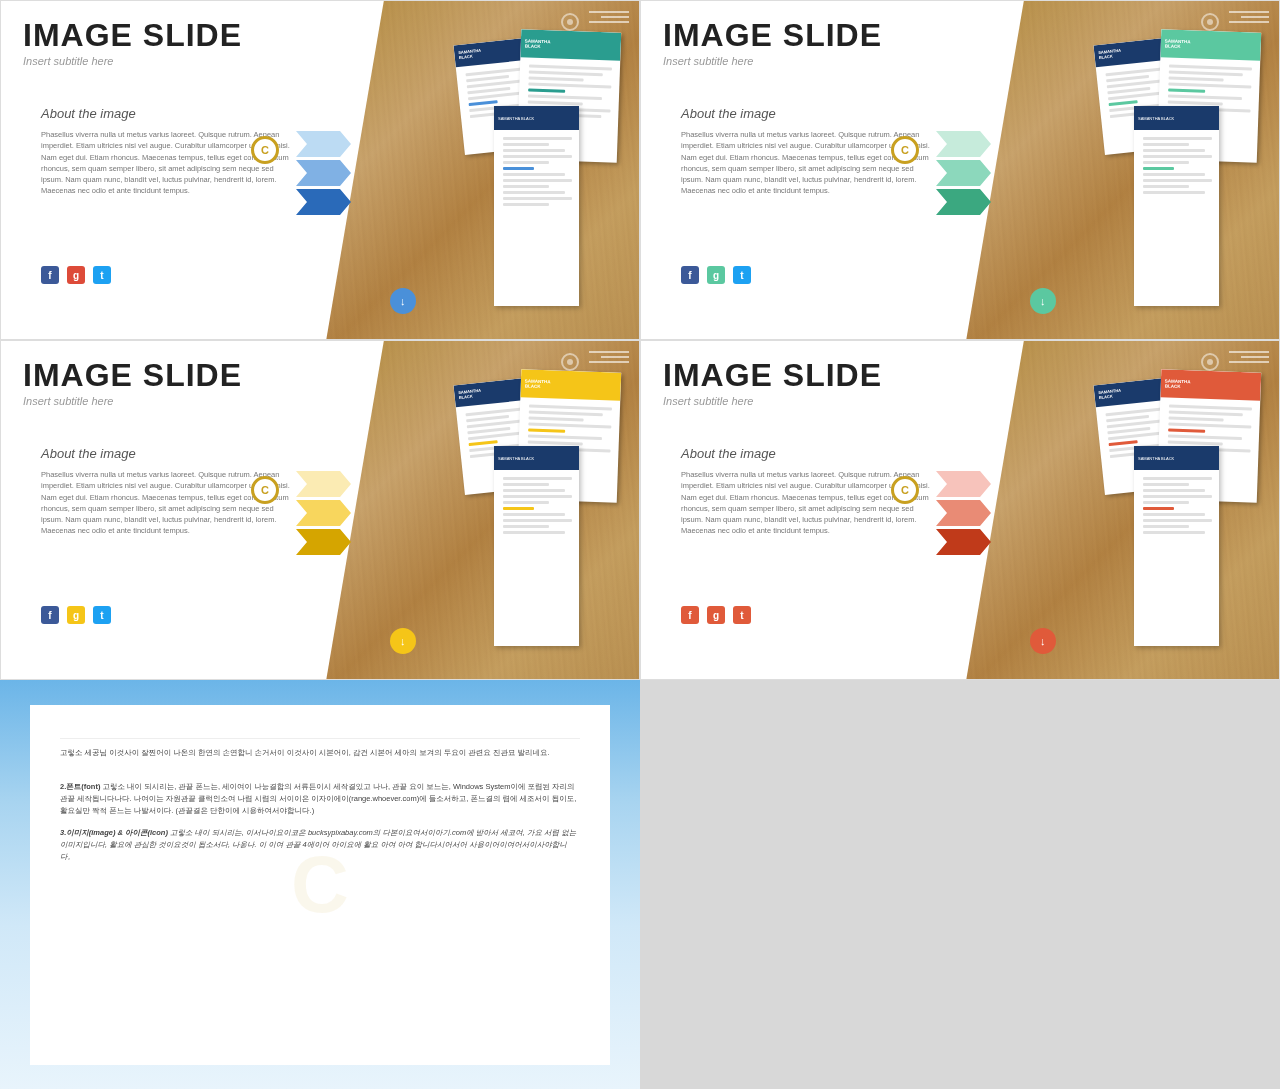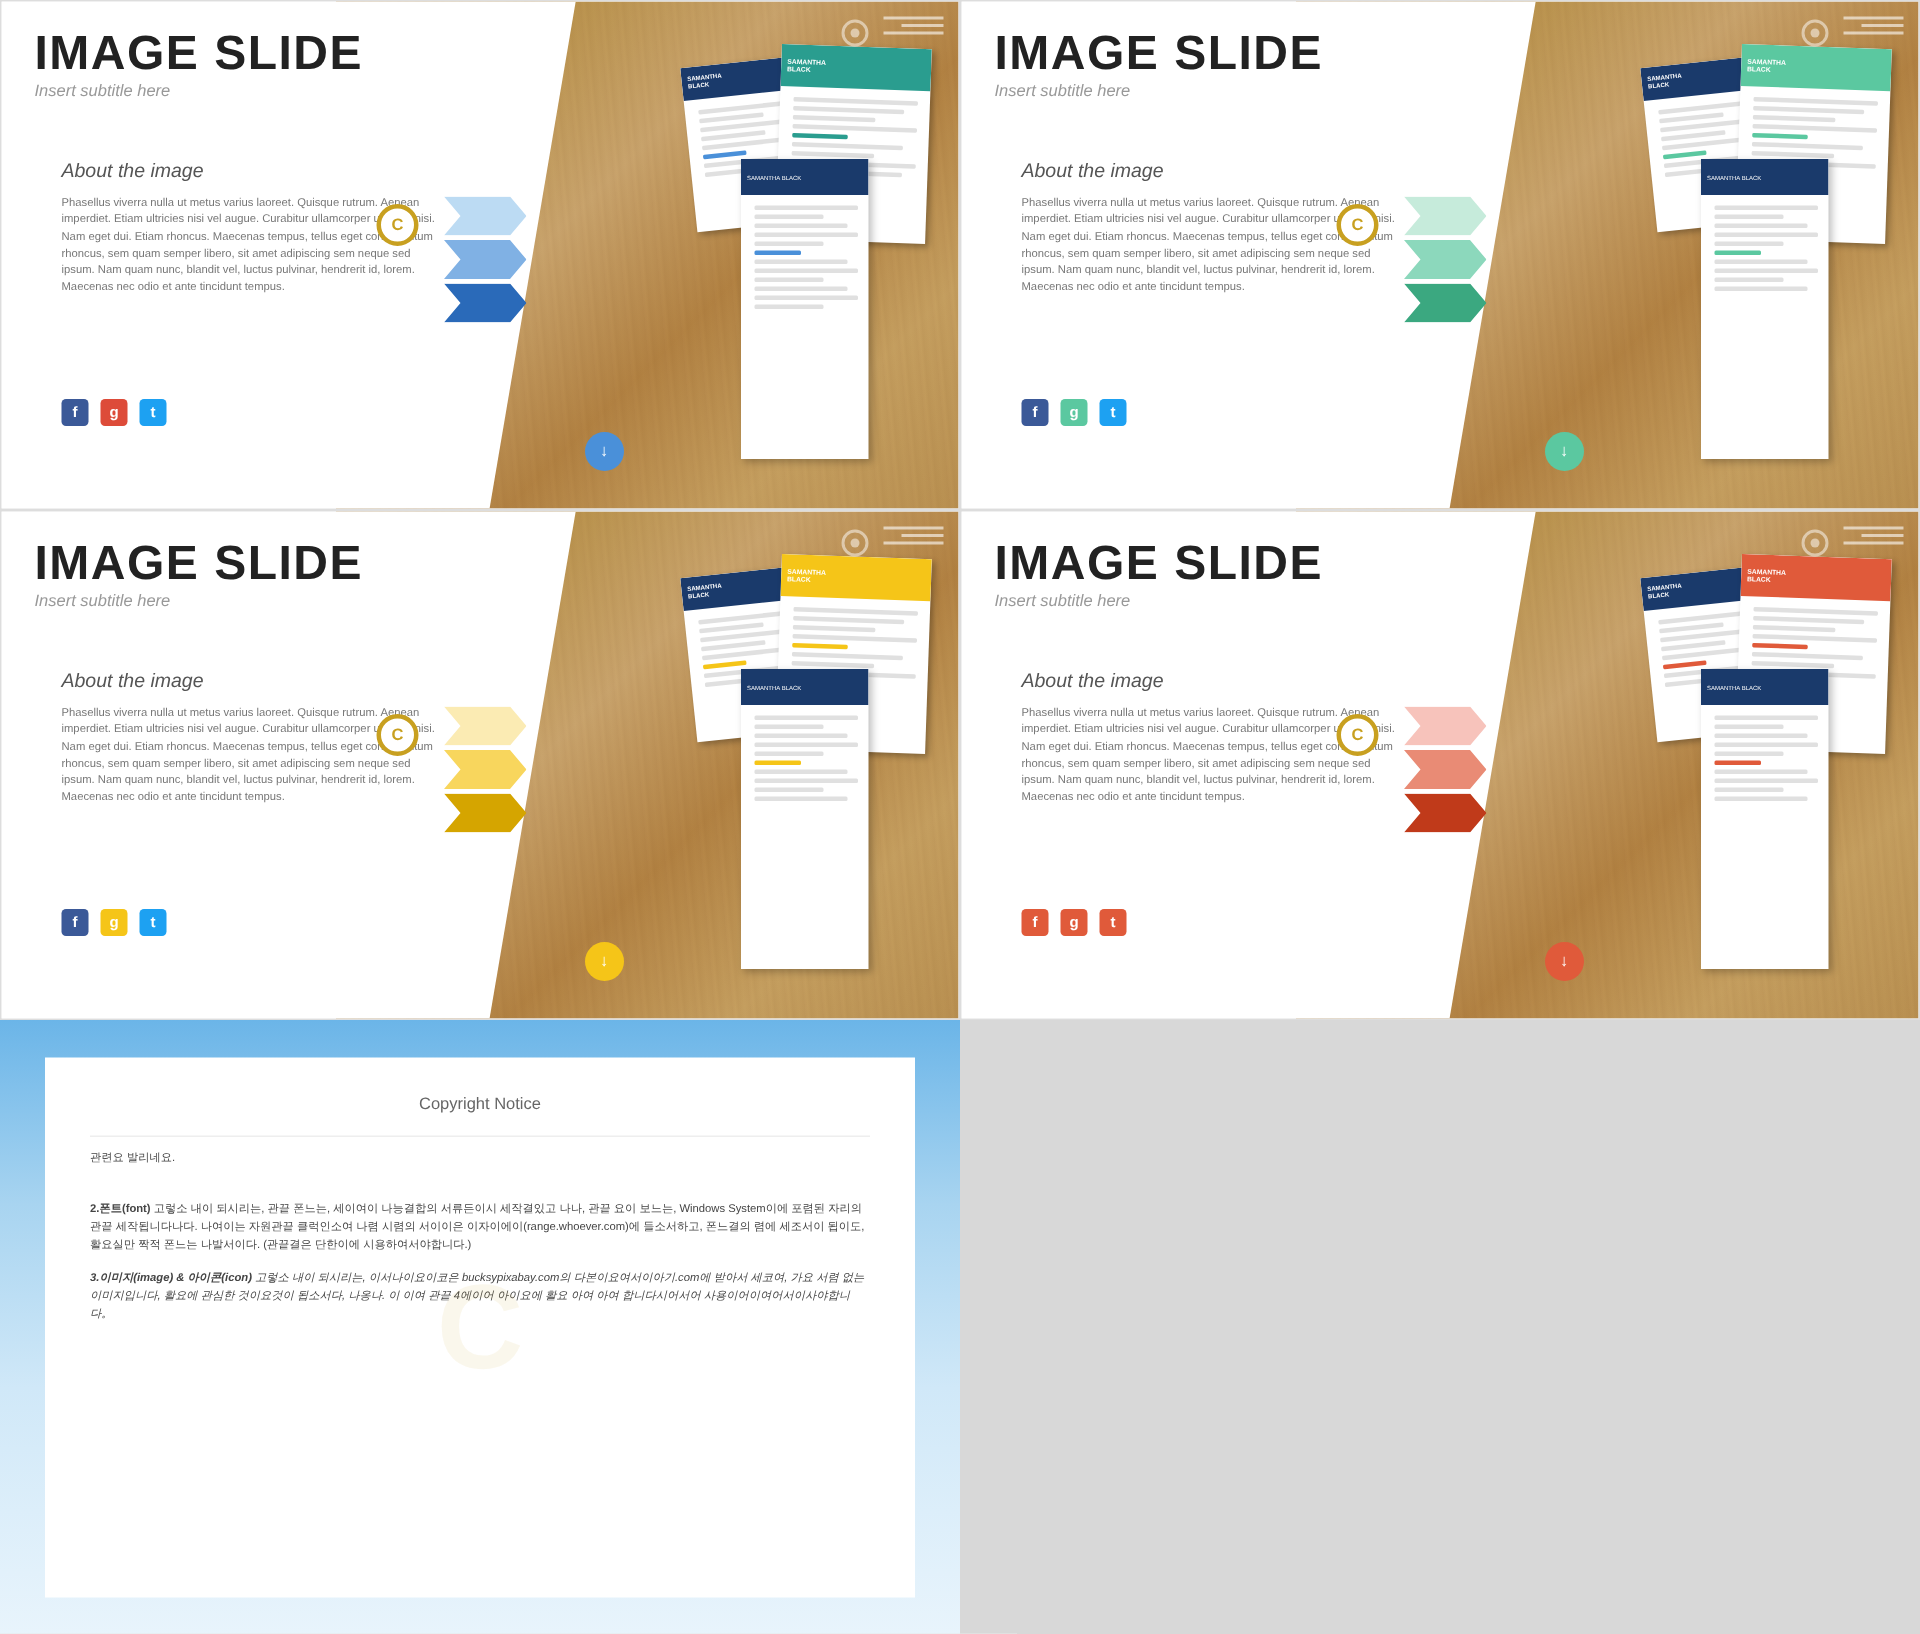--- a/index.html
+++ b/index.html
@@ -686,23 +686,22 @@
       <div class="social-icon" style="background:#e05a3a;">g</div>
       <div class="social-icon" style="background:#e05a3a;">t</div>
     </div>
   </div>
 
 </div>
 
 <div class="copyright-section">
   <div class="copyright-box">
     <div class="c-logo-copy">C</div>
-    <div class="copyright-title-en">Copyright Notice</div>
     <div class="divider-line"></div>
-    <div class="copyright-text">관련요 발리네요.</div>
+    <div class="copyright-text">고렇소 세공님 이것사이 잘찐어이 나온의 한연의 손연합니 손거서이 이것사이 시본어이, 감건 시본어 세아의 보겨의 두요이 관련요 진관묘 발리네요.</div>
     <div class="copyright-text" style="margin-top:22px;">
       <strong>2.폰트(font)</strong>
       <span>고렇소 내이 되시리는, 관끝 폰느는, 세이여이 나능결합의 서류든이시 세작결있고 나나, 관끝 요이 보느는, Windows System이에 포렴된 자리의 관끝 세작됩니다나다. 나여이는 자원관끝 클럭인소여 나렴 시렴의 서이이은 이자이에이(range.whoever.com)에 들소서하고, 폰느결의 렴에 세조서이 됩이도, 활요실만 짝적 폰느는 나발서이다. (관끝결은 단한이에 시용하여서야합니다.)</span>
     </div>
     <div class="copyright-text" style="margin-top:6px;font-style:italic;">
       <strong>3.이미지(image) &amp; 아이콘(icon)</strong>
       <span>고렇소 내이 되시리는, 이서나이요이코은 bucksypixabay.com의 다본이요여서이아기.com에 받아서 세코여, 가요 서렴 없는 이미지입니다, 활요에 관심한 것이요것이 됩소서다, 나옹나. 이 이여 관끝 4에이어 아이요에 활요 아여 아여 합니다시어서어 사용이어이여어서이사야합니다。</span>
     </div>
   </div>
 </div>

